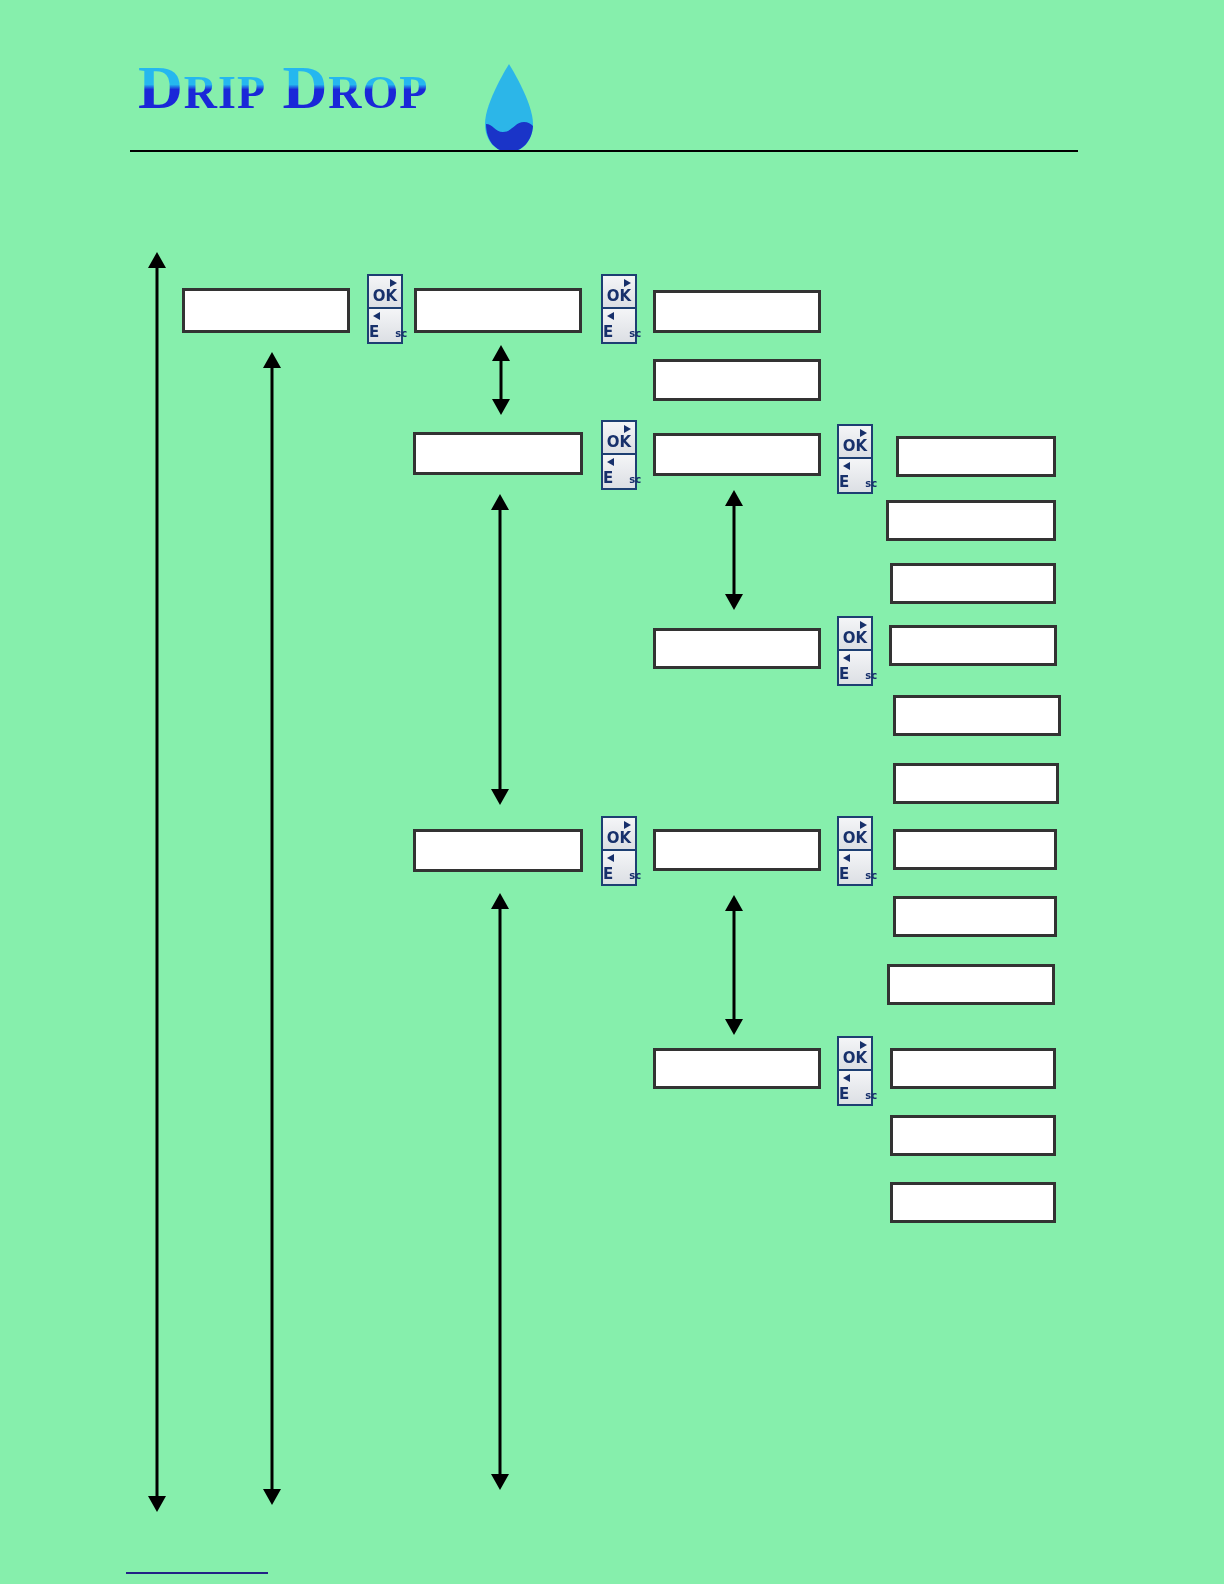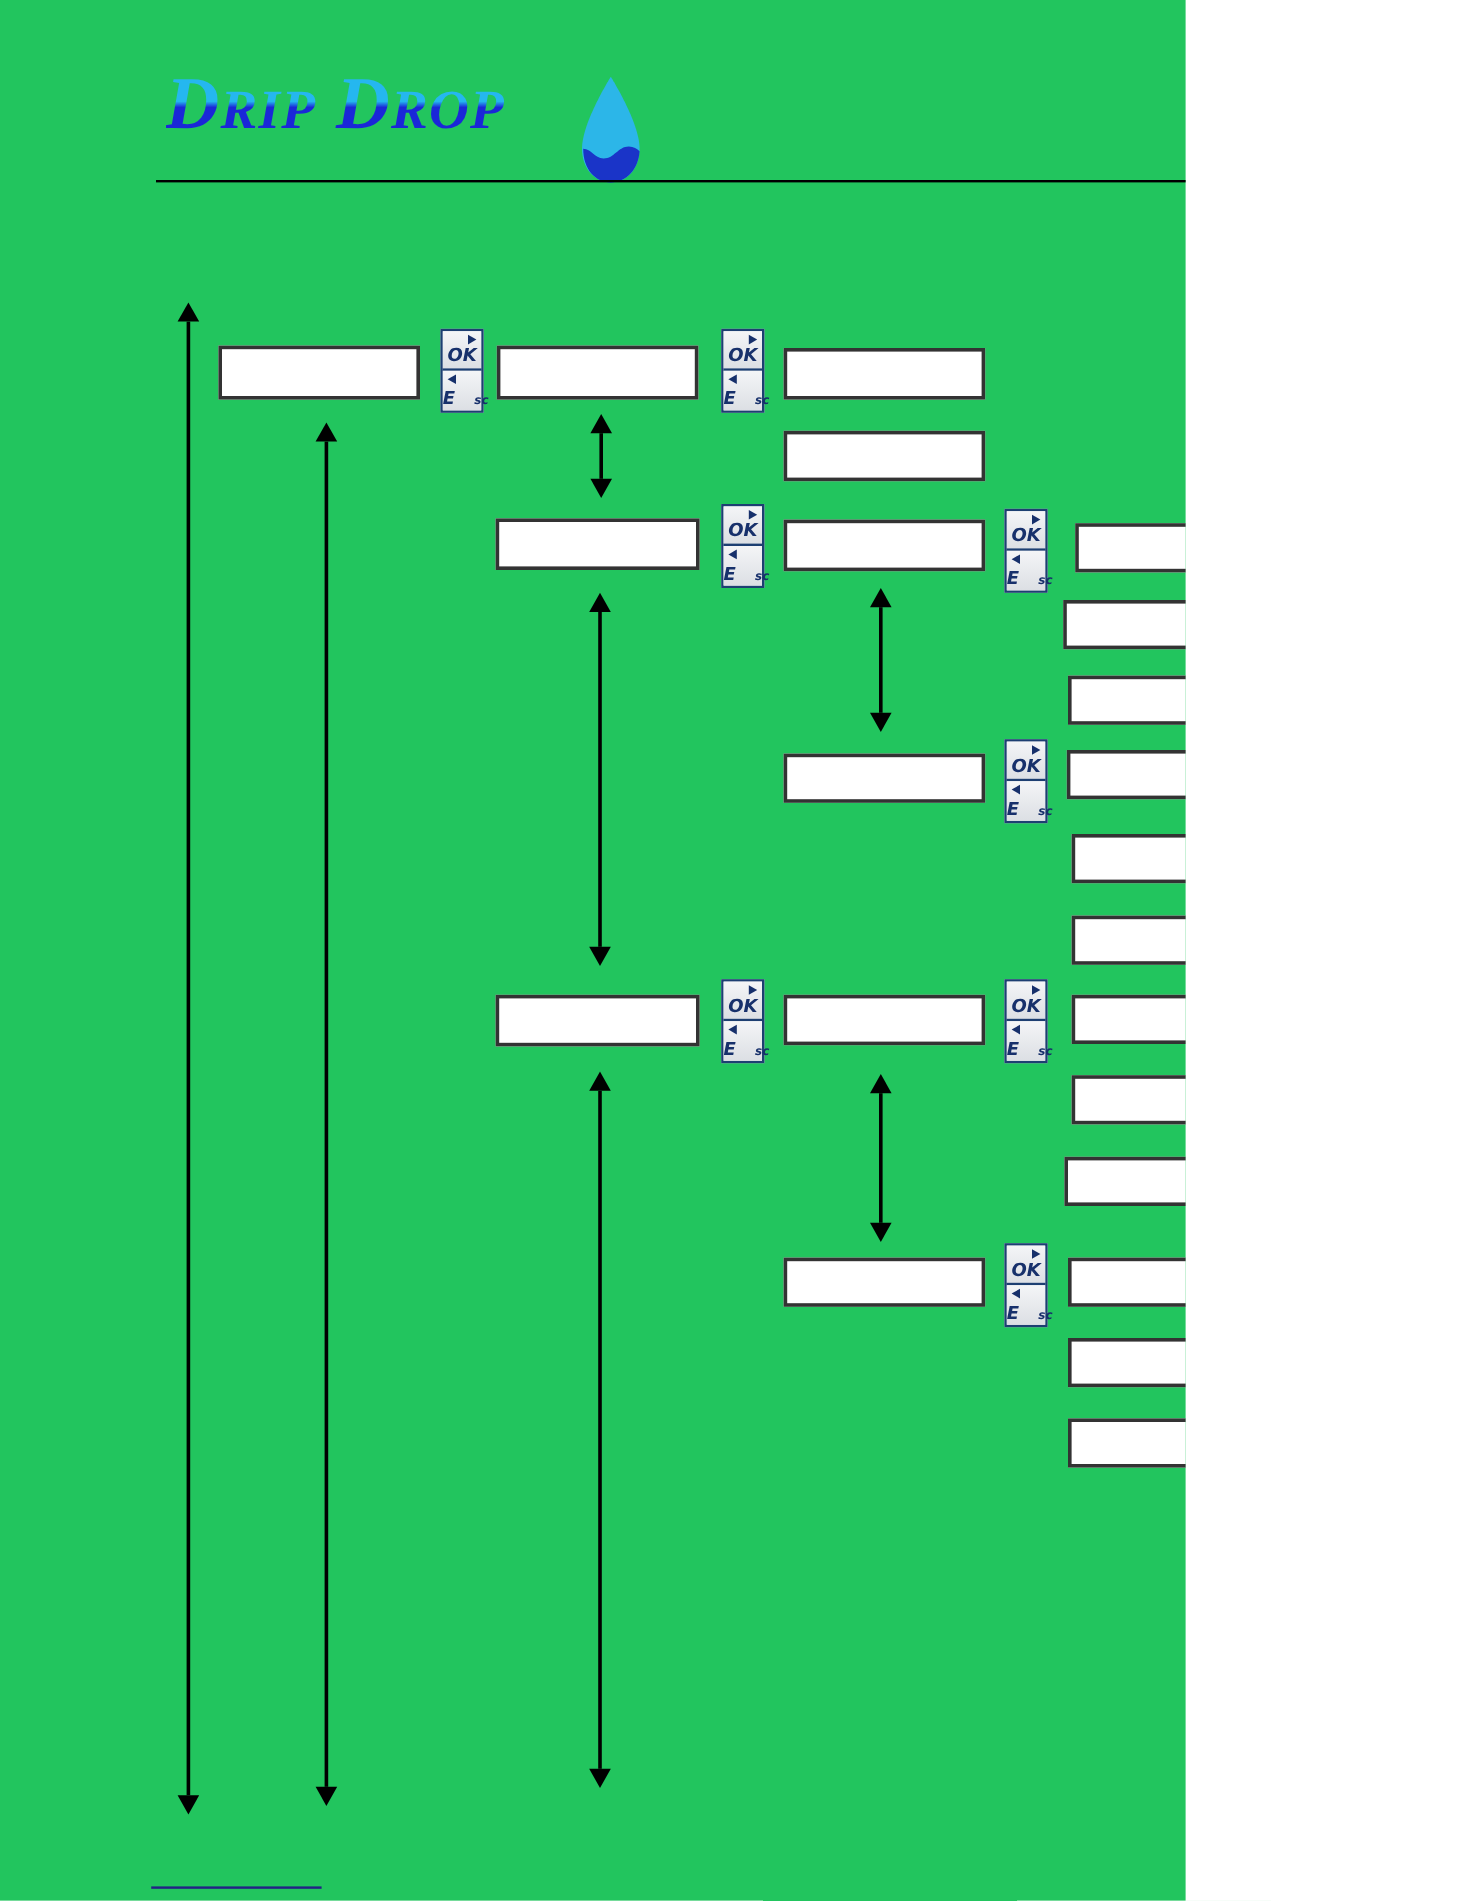--- a/index.html
+++ b/index.html
@@ -5,25 +5,24 @@
   html, body {
     margin: 0;
     padding: 0;
     background: #ffffff;
   }
   body {
     font-family: "Liberation Sans", sans-serif;
   }
   .page {
     position: relative;
-    width: 988px;
+    width: 1224px;
     height: 1584px;
-    background: #22c55e;
+    background: #86efac;
     overflow: hidden;
-    font-style: italic;
   }
 
   
   .logo {
     position: absolute;
     left: 138px;
     top: 52px;
     width: 400px;
     height: 92px;
   }

